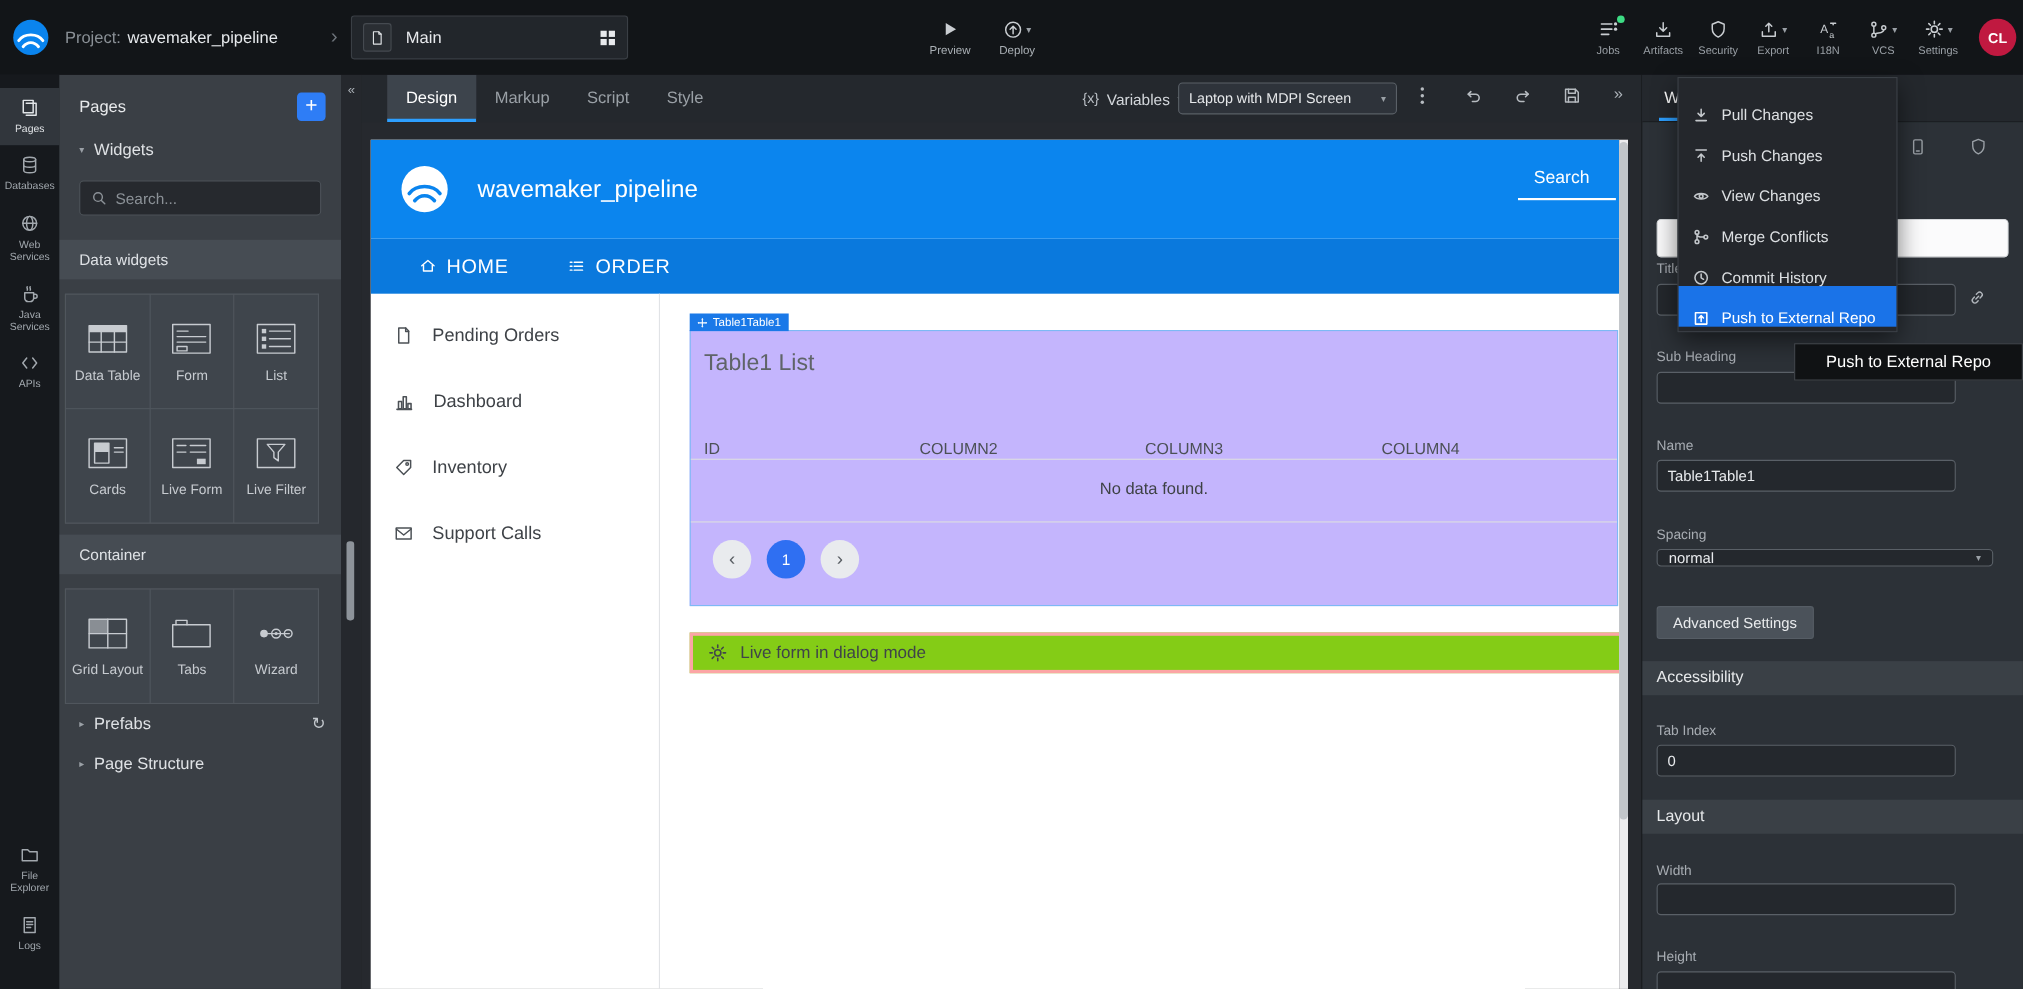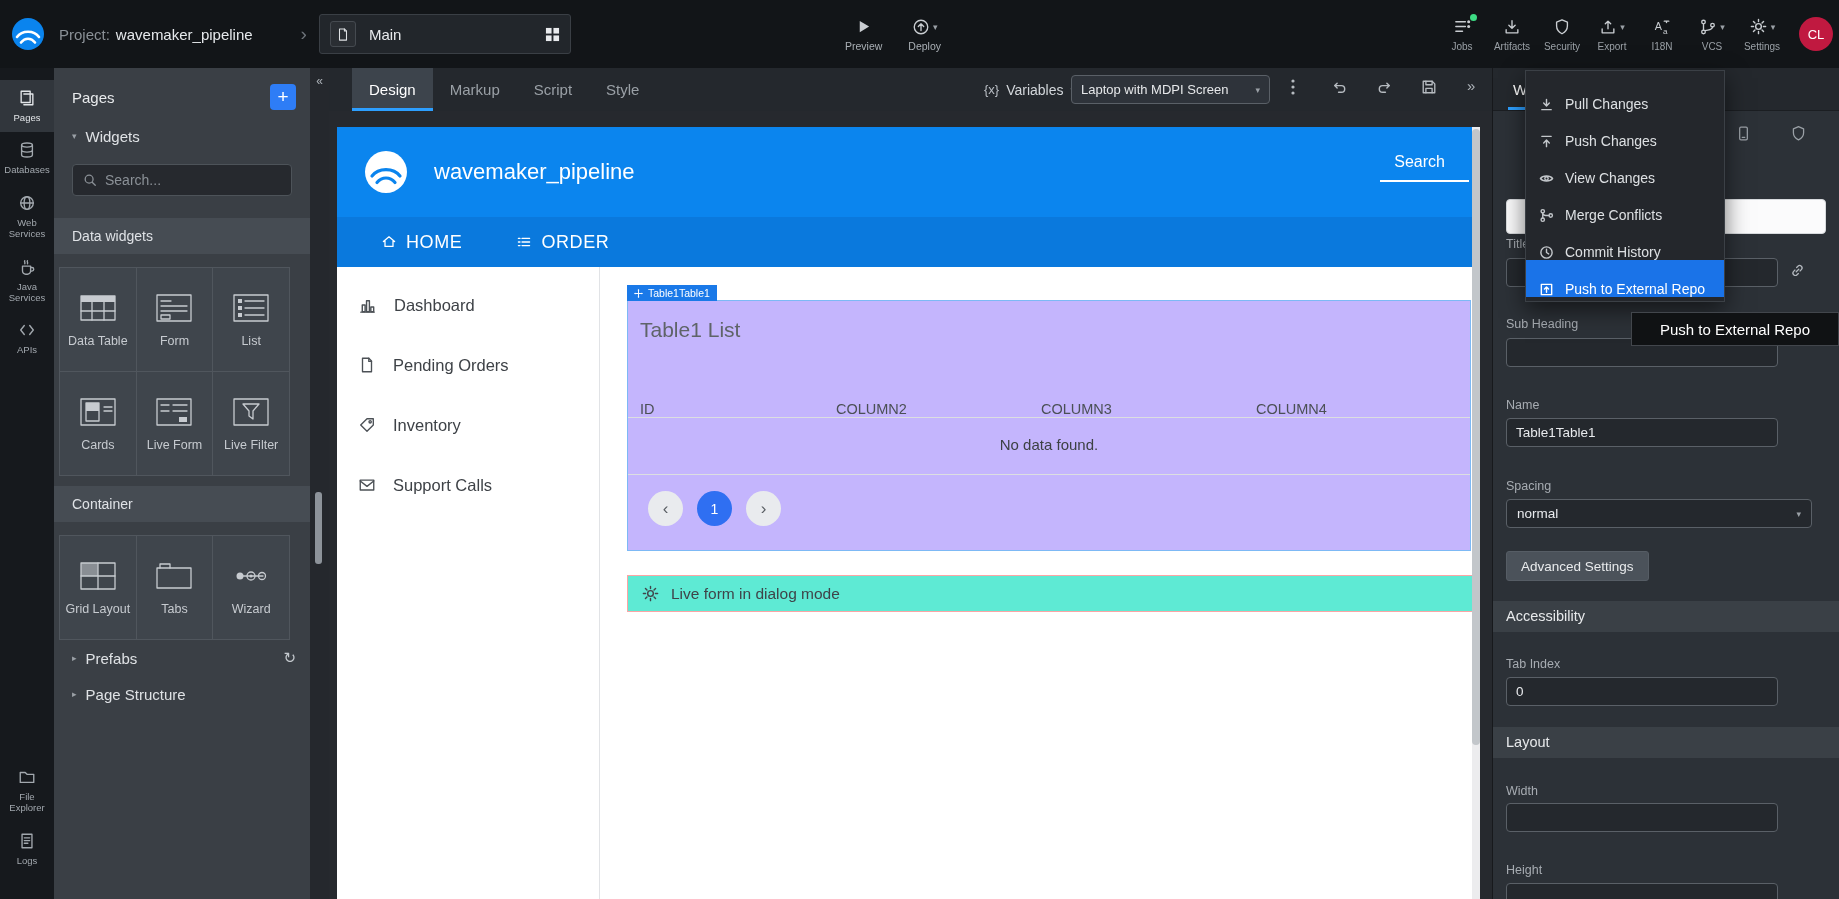--- a/index.html
+++ b/index.html
@@ -21,21 +21,21 @@
 .tb-pagename{font-size:15px;color:#e8eaed}
 .gridic{margin-left:auto;color:#e8eaed}
 .tb-center{position:absolute;left:845px;top:0;height:68px;display:flex;gap:26px;align-items:center}
 .tb-act{display:flex;flex-direction:column;align-items:center;gap:3px;color:#c9cdd1;cursor:pointer}
 .tb-act-lbl{font-size:10.5px;color:#aab0b5}
 .ir{position:relative;display:flex;align-items:center;gap:3px;height:20px}
 .tb-right{position:absolute;right:6px;top:0;height:68px;display:flex;align-items:center}
 .tb-item{width:50px;display:flex;flex-direction:column;align-items:center;gap:4px;color:#c9cdd1;cursor:pointer}
 .tb-item-lbl{font-size:10px;color:#9aa0a6;white-space:nowrap}
 .badge{position:absolute;top:-3px;right:-5px;width:7px;height:7px;border-radius:50%;background:#3ddc84}
-.tb-avatar{width:34px;height:34px;border-radius:50%;background:#c01940;color:#fff;font-size:13px;font-weight:normal;display:flex;align-items:center;justify-content:center;margin-left:12px;cursor:pointer}
+.tb-avatar{width:34px;height:34px;border-radius:50%;background:#c01940;color:#fff;font-size:13px;font-weight:bold;display:flex;align-items:center;justify-content:center;margin-left:12px;cursor:pointer}
 
 #rail{position:absolute;left:0;top:68px;width:54px;bottom:0;background:#16191d;display:flex;flex-direction:column;padding-top:12px}
 .rail-item{display:flex;flex-direction:column;align-items:center;gap:5px;padding:9px 1px;color:#a2a8ae;cursor:pointer}
 .rail-lbl{font-size:9.5px;text-align:center;line-height:1.2;max-width:54px;overflow:hidden}
 .rail-item.active{background:#31363c;color:#e2e5e8}
 .rail-item.push{margin-top:394px}
 
 #left-panel{position:absolute;left:54px;top:68px;width:256px;bottom:0;background:#3a3f45;overflow:hidden;padding-top:10px}
 .lp-row{display:flex;align-items:center;padding:0 14px 0 18px}
 .lp-pages{height:38px}
@@ -85,34 +85,34 @@
 .pg-main{flex:1;position:relative}
 .sel-tag{position:absolute;left:27px;top:18px;height:16px;background:#1a79e8;color:#fff;font-size:10.5px;display:flex;align-items:center;gap:5px;padding:0 7px;z-index:2}
 .sel-box{position:absolute;left:27px;top:33px;width:844px;height:251px;background:#c4b5fd;border:1px solid #7db9f5}
 .lw-title{position:absolute;left:12px;top:17px;font-size:21px;color:#5f6468}
 .lw-col{position:absolute;top:100px;font-size:14.5px;color:#4b5055}
 .lw-line{position:absolute;left:0;right:0;border-top:1px solid #dcdee1}
 .lw-empty{position:absolute;top:135px;left:0;right:0;text-align:center;font-size:15px;color:#3d4144}
 .pager{position:absolute;left:20px;top:190px;display:flex;gap:14px}
 .pg-btn{width:35px;height:35px;border-radius:50%;background:#e9ebee;color:#595e63;font-size:17px;display:flex;align-items:center;justify-content:center;cursor:pointer}
 .pg-btn.active{background:#2f6ff2;color:#fff;font-size:14px}
-.live-bar{position:absolute;left:27px;top:308px;width:904px;height:37px;background:#5eead4;border:1px solid #fca5a5;display:flex;align-items:center;gap:11px;padding-left:13px;color:#3f4449;font-size:15.5px;cursor:pointer}
+.live-bar{position:absolute;left:27px;top:308px;width:904px;height:37px;background:#84cc16;border:3px solid #fca5a5;display:flex;align-items:center;gap:11px;padding-left:13px;color:#3f4449;font-size:15.5px;cursor:pointer}
 .live-bar .ico{color:#41464b}
 .pg-scroll{position:absolute;top:16px;left:1143px;width:8px;bottom:0;background:#ececee}
 .pg-thumb{position:absolute;top:2px;left:0;width:8px;height:616px;background:#c2c6ca;border-radius:4px}
 
 #rpanel{position:absolute;left:1492px;top:68px;right:0;bottom:0;background:#2c3137;border-left:1px solid #17191c;overflow:hidden}
 .rp-head{height:43px;background:#24282d;border-bottom:1px solid #1b1e22;display:flex;padding-left:15px}
 .rp-tab{height:100%;display:flex;align-items:center;padding:0 5px;color:#fff;font-size:15px;box-shadow:inset 0 -3px 0 #2d9fff}
 .rp-icons{position:absolute;top:57px;left:242px;display:flex;gap:38px;color:#9aa0a6}
 .rp-white{position:absolute;left:13px;top:131px;width:320px;height:35px;background:#fbfbfc;border:1px solid #d7dadd;border-radius:4px}
 .rp-label{position:absolute;left:13px;font-size:12.5px;color:#a7acb2}
 .rp-input{position:absolute;left:13px;width:272px;height:29px;background:#24282d;border:1px solid #5a6067;border-radius:4px;color:#e8eaed;font:13.5px "Liberation Sans",sans-serif;padding:0 9px;outline:none}
 .rp-link{position:absolute;left:296px;top:194px;color:#b3b8be;cursor:pointer}
-.rp-select{position:absolute;left:13px;top:431px;width:306px;height:29px;background:#24282d;border:1px solid #5a6067;border-radius:4px;display:flex;align-items:center;justify-content:space-between;padding:0 10px;font-size:13.5px;color:#e8eaed;cursor:pointer}
+.rp-select{position:absolute;left:13px;top:431px;width:306px;height:16px;background:#24282d;border:1px solid #5a6067;border-radius:4px;display:flex;align-items:center;justify-content:space-between;padding:0 10px;font-size:13.5px;color:#e8eaed;cursor:pointer}
 .rp-btn{position:absolute;left:13px;top:483px;height:30px;padding:0 14px;background:#4b525a;border:1px solid #565d65;border-radius:3px;color:#e9ebed;font-size:13.5px;display:flex;align-items:center;cursor:pointer}
 .rp-sec{position:absolute;left:0;width:100%;height:31px;background:#3a4046;color:#e7e9eb;font-size:14.5px;line-height:31px;padding-left:13px}
 
 #vcs-menu{position:absolute;left:1525px;top:70px;width:200px;background:#24272c;border:1px solid #3b4046;box-shadow:0 8px 22px rgba(0,0,0,.55);padding:4px 0;z-index:40}
 .menu-item{height:37px;display:flex;align-items:flex-end;gap:11px;padding:0 13px;font-size:14px;color:#dde0e3;cursor:pointer}
 .menu-item .ico{color:#c3c7cb}
 .menu-item.active{background:#1a73e8;color:#fff}
 .menu-item.active .ico{color:#fff}
 #tooltip{position:absolute;left:1631px;top:312px;width:208px;height:34px;background:#101214;border:1px solid #42464c;color:#fff;font-size:15px;display:flex;align-items:center;justify-content:center;z-index:50}
 </style>
@@ -533,37 +533,37 @@
                 <path d="M3 5.5h2M7.5 5.5H17M3 10h2M7.5 10H17M3 14.5h2M7.5 14.5H17" stroke="#fff" stroke-width="1.6" stroke-linecap="round"></path>
               </svg>
             </span>
           <span>ORDER</span>
         </span>
       </div>
       <div class="pg-body">
         <div class="pg-sidenav">
           <div class="sn-item">
             <span class="ico">
+                <svg viewBox="0 0 20 20" width="18" height="18">
+                  <path class="s" d="M5 2.5h7l3 3v12H5z"></path>
+                  <path class="s" d="M12 2.5V6h3"></path>
+                </svg>
+              </span>
+            <span>Pending Orders</span>
+          </div>
+          <div class="sn-item">
+            <span class="ico">
                 <svg viewBox="0 0 20 20" width="19" height="19">
                   <path class="s" d="M3 17h14"></path>
                   <rect class="s" x="4.5" y="9.5" width="3" height="7"></rect>
                   <rect class="s" x="9" y="5" width="3" height="11.5"></rect>
                   <rect class="s" x="13.5" y="11.5" width="3" height="5"></rect>
                 </svg>
               </span>
             <span>Dashboard</span>
-          </div>
-          <div class="sn-item">
-            <span class="ico">
-                <svg viewBox="0 0 20 20" width="18" height="18">
-                  <path class="s" d="M5 2.5h7l3 3v12H5z"></path>
-                  <path class="s" d="M12 2.5V6h3"></path>
-                </svg>
-              </span>
-            <span>Pending Orders</span>
           </div>
           <div class="sn-item">
             <span class="ico">
                 <svg viewBox="0 0 20 20" width="18" height="18">
                   <path class="s" d="M10 3h7v7L10 17l-7-7z"></path>
                   <circle class="s" cx="13.5" cy="6.5" r="1.3"></circle>
                 </svg>
               </span>
             <span>Inventory</span>
           </div>

